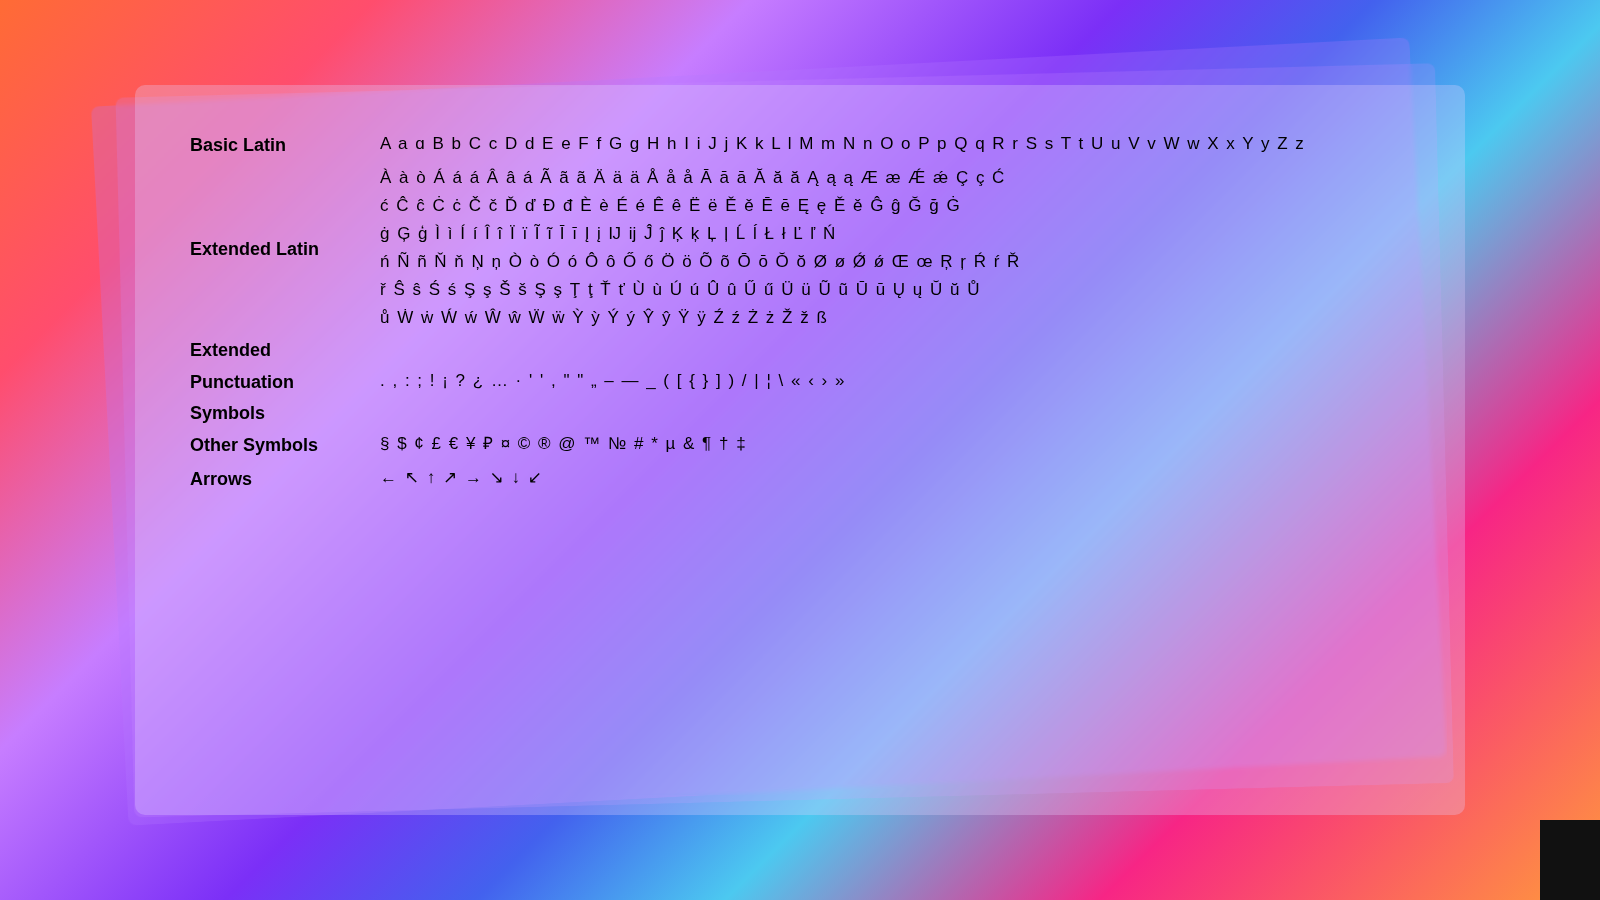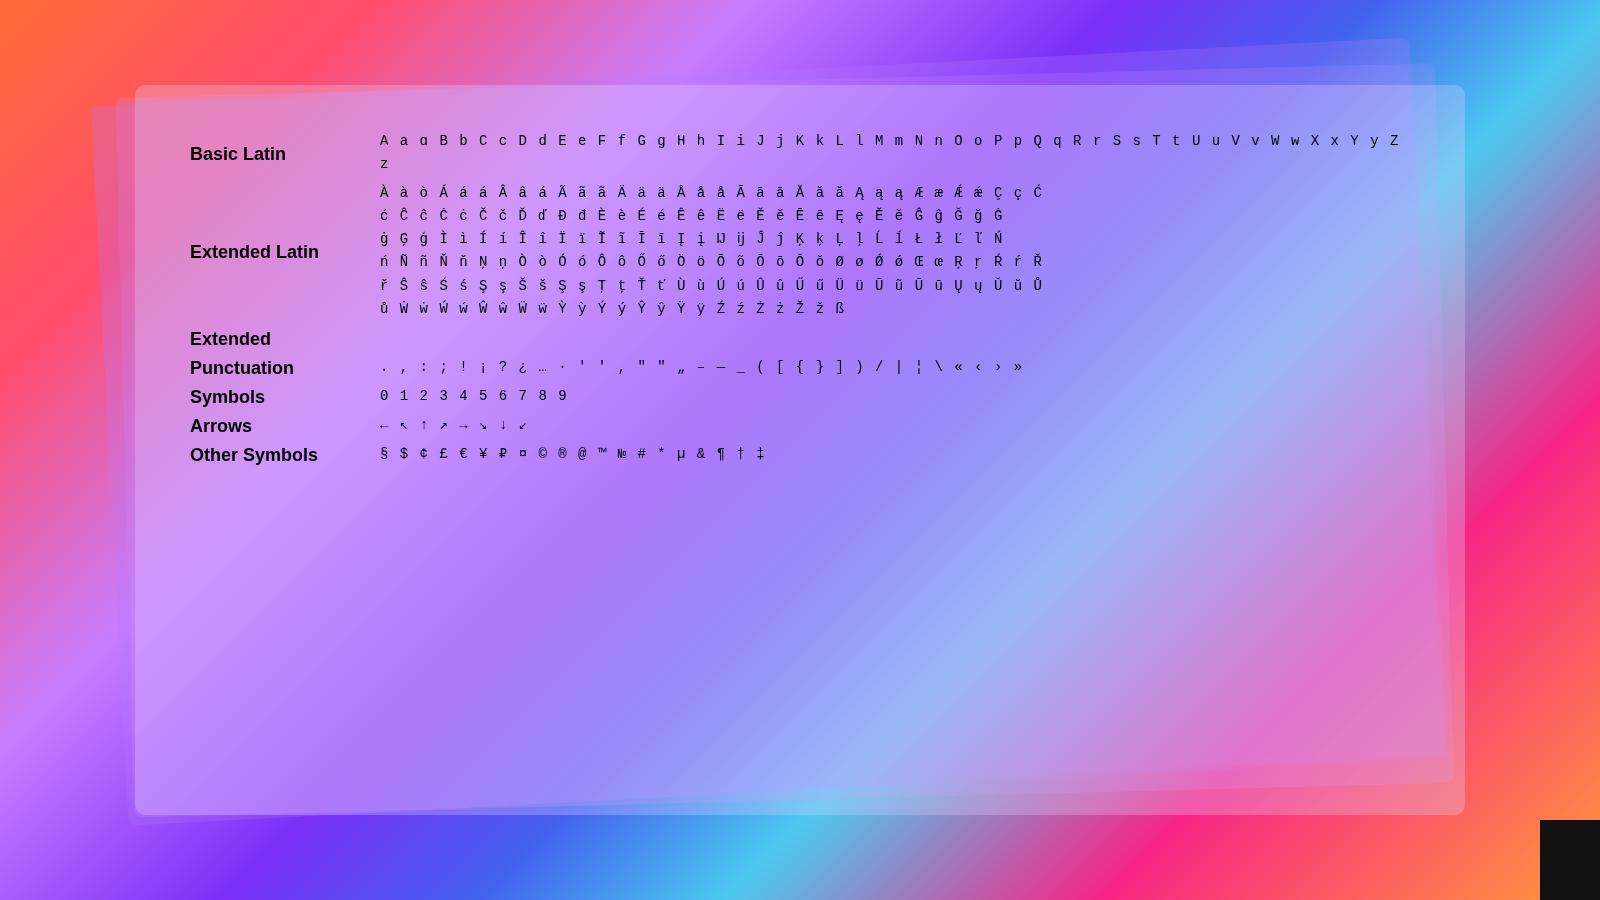--- a/index.html
+++ b/index.html
@@ -97,27 +97,26 @@
     .section-label {
       font-weight: 700;
       font-size: 18px;
       color: #000;
       min-width: 190px;
       padding-top: 2px;
       flex-shrink: 0;
     }
 
     .char-content {
-      font-size: 14px;
+      font-size: 17px;
       color: #000;
       line-height: 1.65;
       flex: 1;
       word-spacing: 2px;
       letter-spacing: 0.5px;
-      font-family: Liberation Mono, monospace;
     }
 
     
     .staircase {
       position: absolute;
       bottom: 0;
       right: 0;
       width: 60px;
       height: 80px;
     }
@@ -167,32 +166,31 @@
       <span class="section-label">Extended</span>
     </div>
 
     <div class="char-section">
       <span class="section-label">Punctuation</span>
       <div class="char-content">. , : ; ! ¡ ? ¿ … · ' ' , " " „ – — _ ( [ { } ] ) / | ¦ \ « ‹ › »</div>
     </div>
 
     <div class="char-section">
       <span class="section-label">Symbols</span>
-      <div class="char-content">0 1 2 3 4 5 6 7 8 9</div>
     </div>
 
 
     <div class="char-section">
-      <span class="section-label">Arrows</span>
-      <div class="char-content">← ↖ ↑ ↗ → ↘ ↓ ↙</div>
+      <span class="section-label">Other Symbols</span>
+      <div class="char-content">§ $ ¢ £ € ¥ ₽ ¤ © ® @ ™ № # * µ &amp; ¶ † ‡</div>
     </div>
 
     <div class="char-section">
-      <span class="section-label">Other Symbols</span>
-      <div class="char-content">§ $ ¢ £ € ¥ ₽ ¤ © ® @ ™ № # * µ &amp; ¶ † ‡</div>
+      <span class="section-label">Arrows</span>
+      <div class="char-content">← ↖ ↑ ↗ → ↘ ↓ ↙</div>
     </div>
 
   </div>
 
   <div class="staircase">
     <div class="stair-block stair-1"></div>
     <div class="stair-block stair-2"></div>
     <div class="stair-block stair-3"></div>
     <div class="stair-block stair-4"></div>
   </div>

